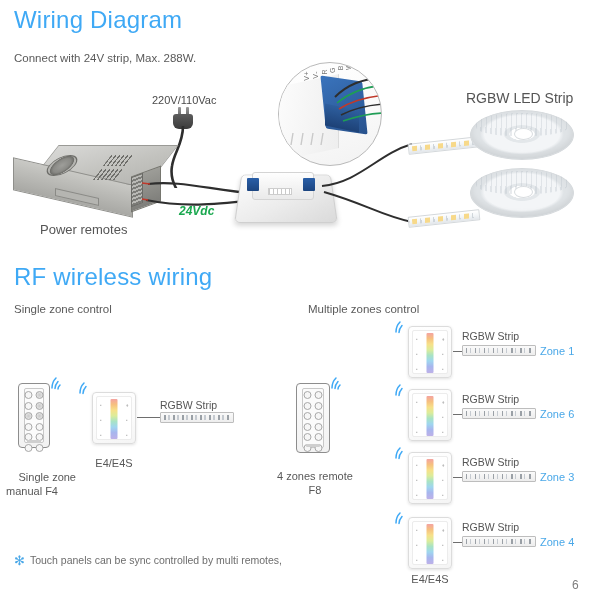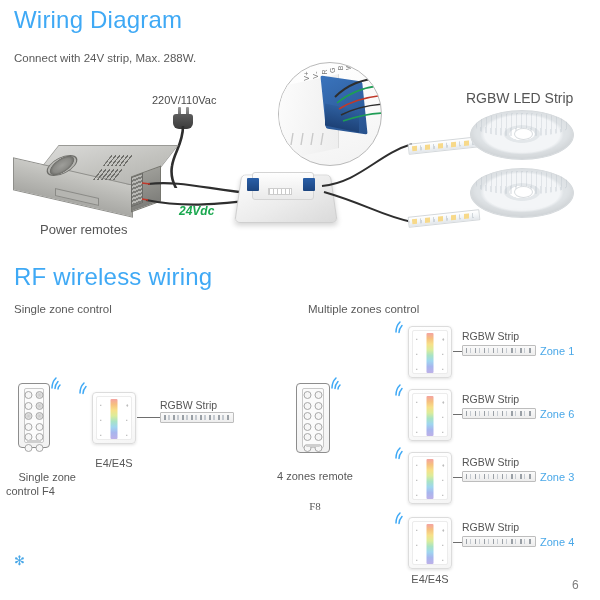--- a/index.html
+++ b/index.html
@@ -416,21 +416,21 @@
     <div class="remote-bar" style="top:56px;"></div>
   </div>
   <svg class="rf-icon" style="left:48px; top:376px;" viewBox="0 0 14 14">
     <g fill="none" stroke="#3fa9f5" stroke-width="1.5" stroke-linecap="round">
       <path d="M4 12 C4 8, 5 5, 8 2"></path>
       <path d="M7 12.5 C7 10, 7.8 8, 10 5.5"></path>
       <path d="M10 13 C10 11.6, 10.6 10.5, 12 9"></path>
     </g>
   </svg>
   <div class="caption" style="left:6px; top:471px; width:70px; text-align:right;">Single zone</div>
-  <div class="caption" style="left:6px; top:485px; width:70px; text-align:left;">control F4</div>
+  <div class="caption" style="left:6px; top:485px; width:70px; text-align:left;">manual F4</div>
 
   <svg class="rf-icon" style="left:76px; top:381px;" viewBox="0 0 14 14">
     <g fill="none" stroke="#3fa9f5" stroke-width="1.5" stroke-linecap="round">
       <path d="M4 12 C4 8, 5 5, 8 2"></path>
       <path d="M7 12.5 C7 10, 7.8 8, 10 5.5"></path>
     </g>
   </svg>
   <div class="panel" style="left:92px; top:392px;">
     <div class="panel-face"></div>
     <div class="panel-grad"></div>
@@ -466,21 +466,21 @@
     <div class="remote-bar" style="top:60px;"></div>
   </div>
   <svg class="rf-icon" style="left:328px; top:376px;" viewBox="0 0 14 14">
     <g fill="none" stroke="#3fa9f5" stroke-width="1.5" stroke-linecap="round">
       <path d="M4 12 C4 8, 5 5, 8 2"></path>
       <path d="M7 12.5 C7 10, 7.8 8, 10 5.5"></path>
       <path d="M10 13 C10 11.6, 10.6 10.5, 12 9"></path>
     </g>
   </svg>
   <div class="caption" style="left:276px; top:470px; width:78px;">4 zones remote</div>
-  <div class="caption" style="left:276px; top:500px; width:78px;font-family:Liberation Serif, serif;">F8</div>
+  <div class="caption" style="left:276px; top:484px; width:78px;">F8</div>
 
   <svg class="rf-icon" style="left:392px; top:320px;" viewBox="0 0 14 14">
     <g fill="none" stroke="#3fa9f5" stroke-width="1.5" stroke-linecap="round">
       <path d="M4 12 C4 8, 5 5, 8 2"></path>
         <path d="M7 12.5 C7 10, 7.8 8, 10 5.5"></path>
     </g>
   </svg>
   <div class="panel" style="left:408px; top:326px;">
     <div class="panel-face"></div>
       <div class="panel-grad"></div>
@@ -558,20 +558,20 @@
   <div class="small-label" style="left:462px; top:521px; font-size:10.5px; color:#555;">RGBW Strip</div>
   <div class="strip-badge" style="left:462px; top:536px;"></div>
   <div class="zone-label" style="left:540px; top:536px;">Zone 4</div>
 
   <div class="caption" style="left:404px; top:573px; width:52px;">E4/E4S</div>
 
   <div id="footnote">
     <div style="display:flex; gap:5px;">
       <span class="star">✻</span>
       <span>
-        <br>
+        <span>Touch panels can be sync controlled by multi remotes,</span><br>
       </span>
     </div>
   </div>
 
   <div id="pageno">6</div>
 
 </div>
 
 </body></html>

